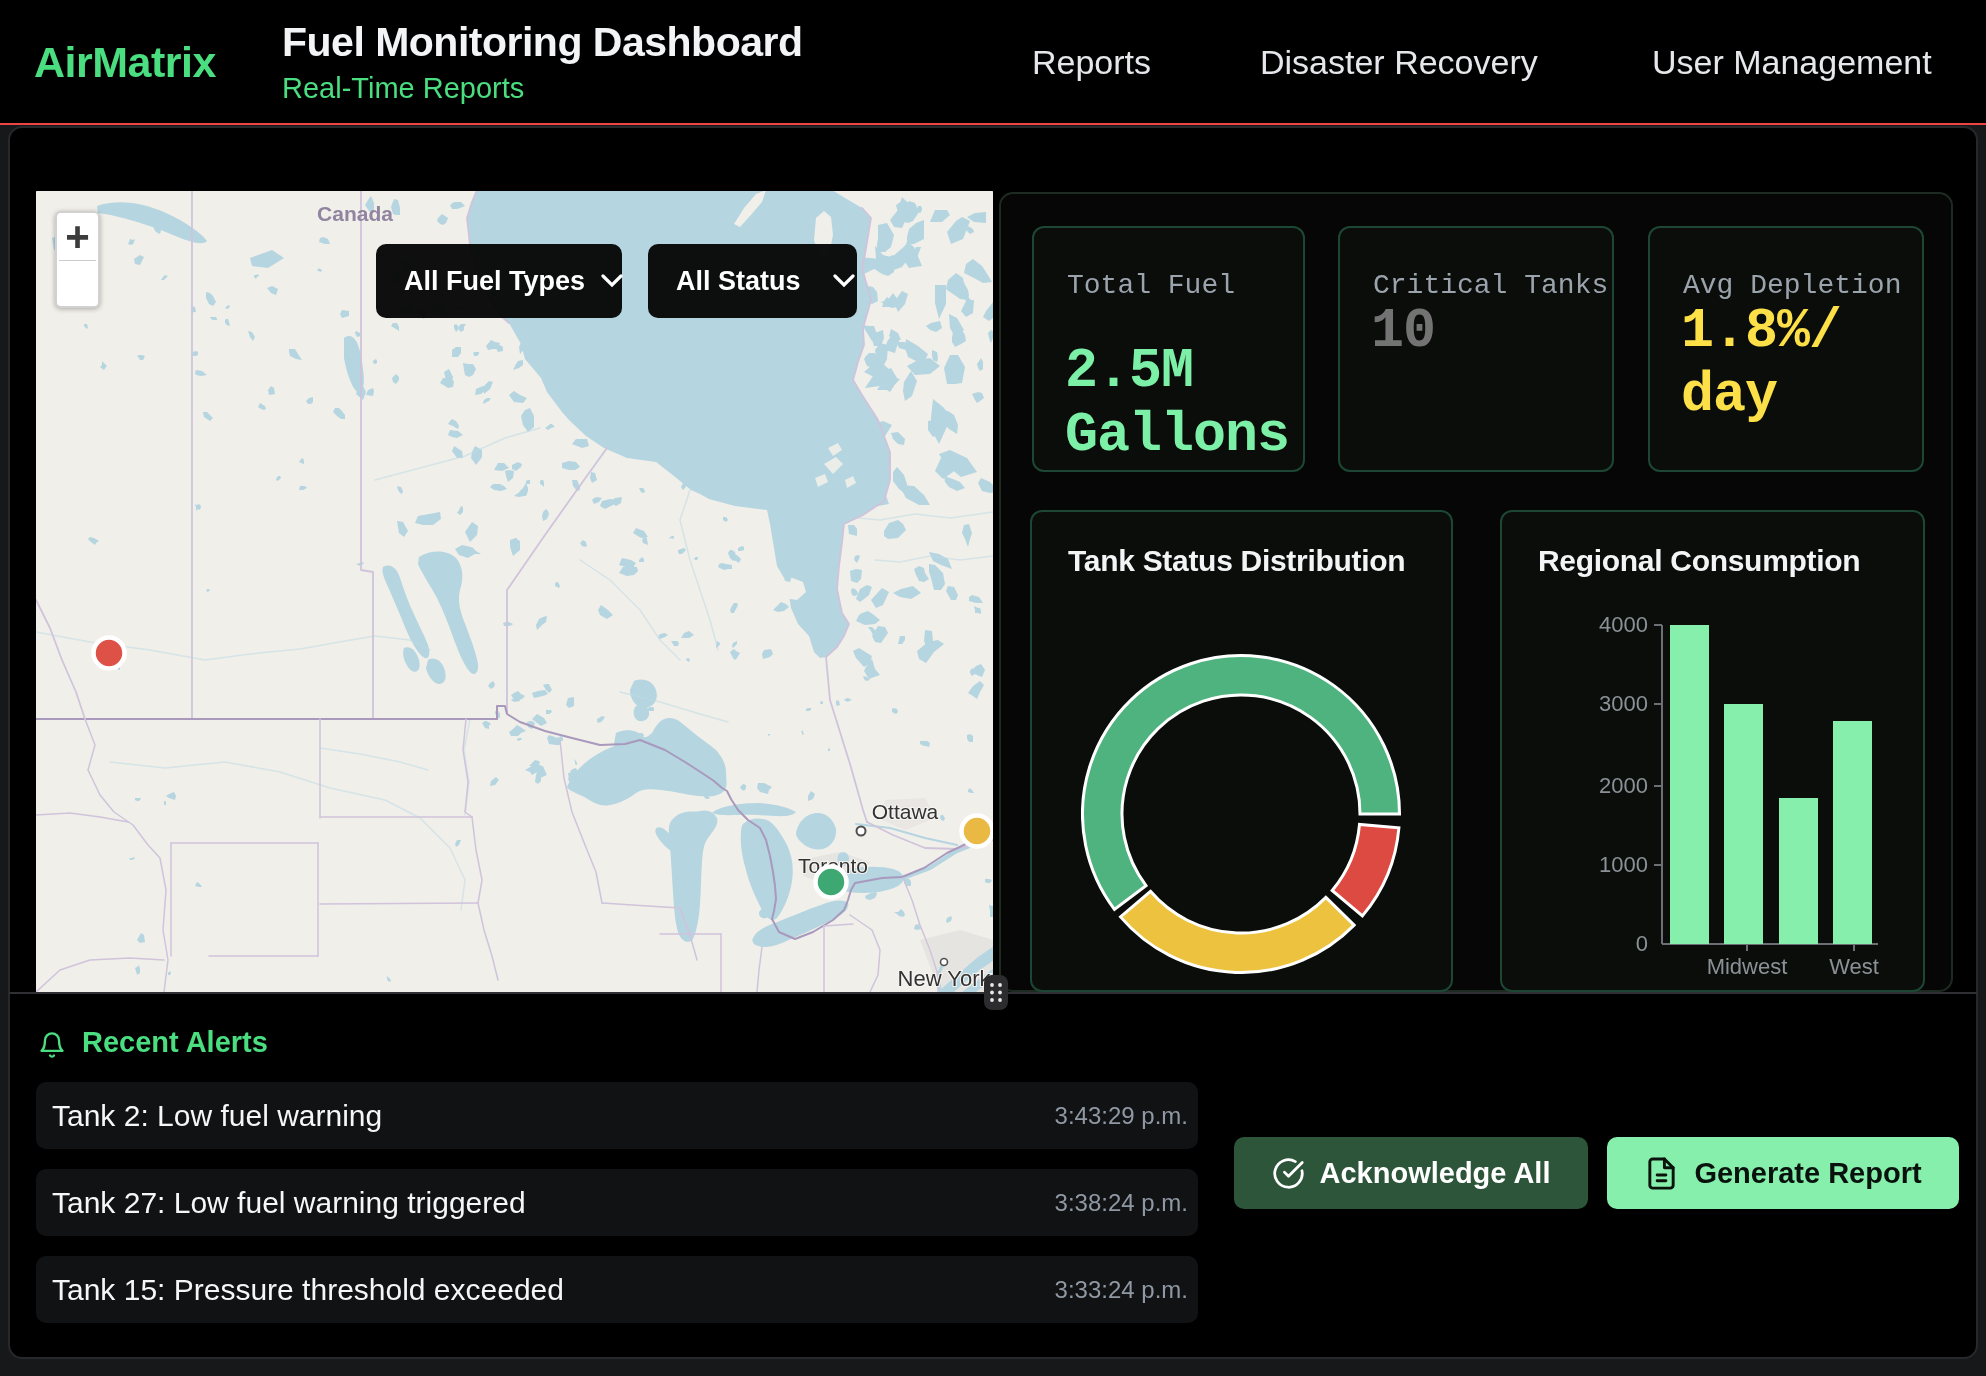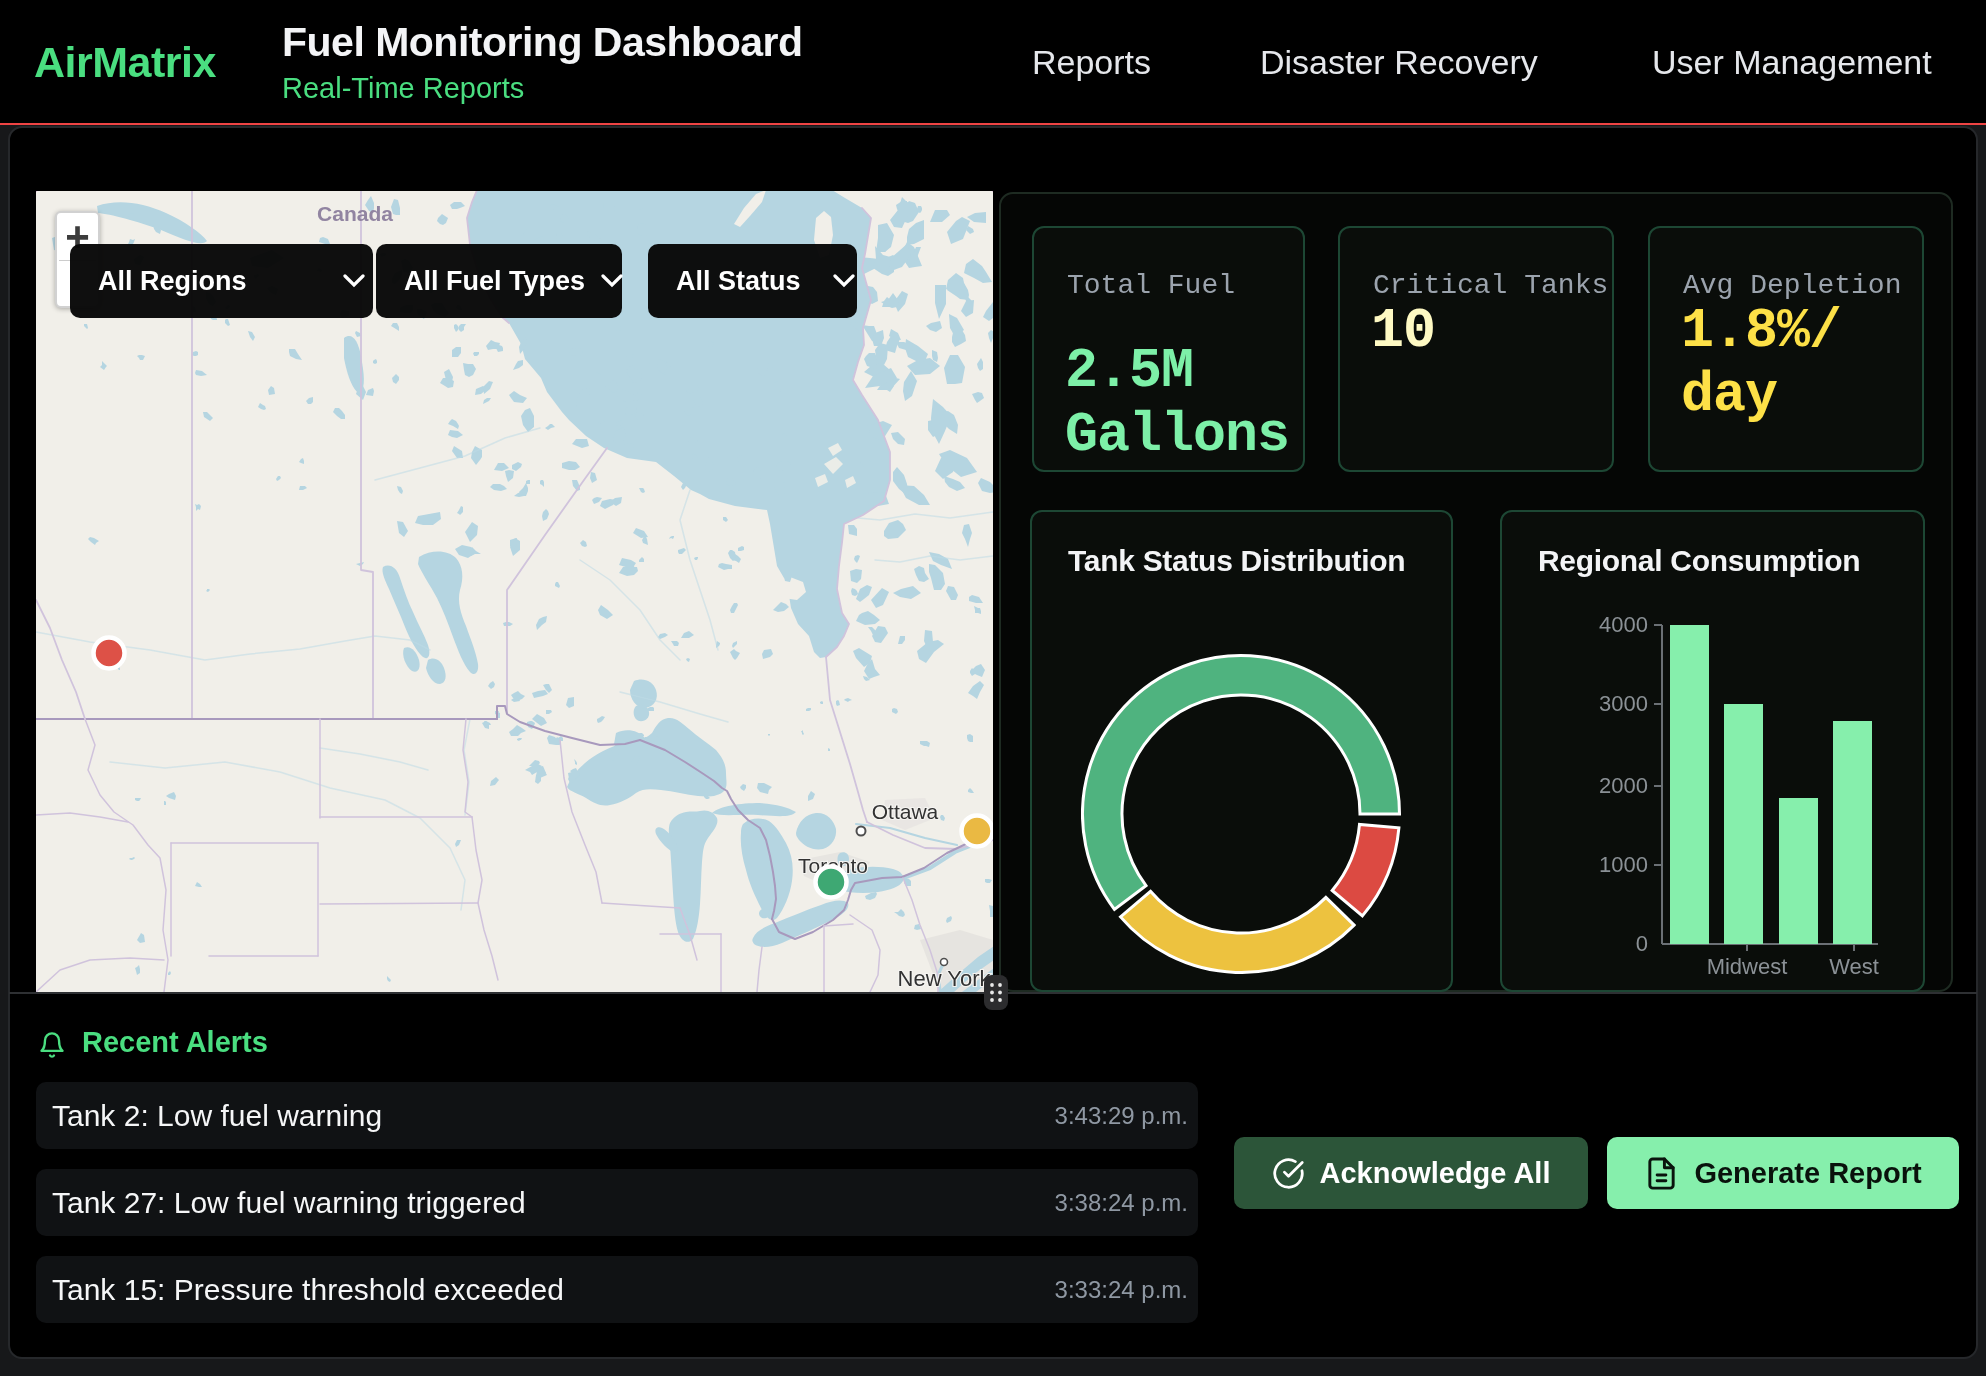--- a/index.html
+++ b/index.html
@@ -498,38 +498,35 @@
 <circle cx="109" cy="653" r="15.5" fill="#dd5147" stroke="#ffffff" stroke-width="4.5"></circle>
 <circle cx="977" cy="831" r="15.5" fill="#eab943" stroke="#ffffff" stroke-width="4.5"></circle>
 <circle cx="831" cy="882" r="15.5" fill="#3ea873" stroke="#ffffff" stroke-width="4.5"></circle>
 </g>
       </svg></div>
 
   <div id="zoomctl">
       <div class="plus">+</div>
       <div class="zc-div"></div>
     </div>
-  <div class="pill" style="left:70px; width:303px;">All Regions<svg style="left:273px;top:30px;" width="22" height="14" viewBox="0 0 22 14">
-        <path d="M2 2 L11 11 L20 2" stroke="#fff" stroke-width="3.2" fill="none" stroke-linecap="round"></path>
-      </svg></div>
   <div class="pill" style="left:376px; width:246px;">All Fuel Types<svg style="left:225px;top:30px;" width="22" height="14" viewBox="0 0 22 14">
         <path d="M2 2 L11 11 L20 2" stroke="#fff" stroke-width="3.2" fill="none" stroke-linecap="round"></path>
       </svg></div>
   <div class="pill" style="left:648px; width:209px;">All Status<svg style="left:185px;top:30px;" width="22" height="14" viewBox="0 0 22 14">
         <path d="M2 2 L11 11 L20 2" stroke="#fff" stroke-width="3.2" fill="none" stroke-linecap="round"></path>
       </svg></div>
 
   <div id="rightpanel"></div>
   <div class="statcard" style="left:1032px; width:273px;">
     <div class="statlabel">Total Fuel</div>
     <div class="statvalue" style="color:#7df0a8;margin-top:40px;">2.5M<br>Gallons</div>
   </div>
   <div class="statcard" style="left:1338px; width:276px;">
     <div class="statlabel">Critical Tanks</div>
-    <div class="statvalue" style="color:#fef9c3;">10</div>
+    <div class="statvalue" style="color:#737373;">10</div>
   </div>
   <div class="statcard" style="left:1648px; width:276px;">
     <div class="statlabel">Avg Depletion</div>
     <div class="statvalue" style="color:#fde047;">1.8%/<br>day</div>
   </div>
 
   <div class="chartcard" style="left:1030px; width:423px;">
     <div class="charttitle">Tank Status Distribution</div>
   </div>
   <div class="chartcard" style="left:1500px; width:425px;">

